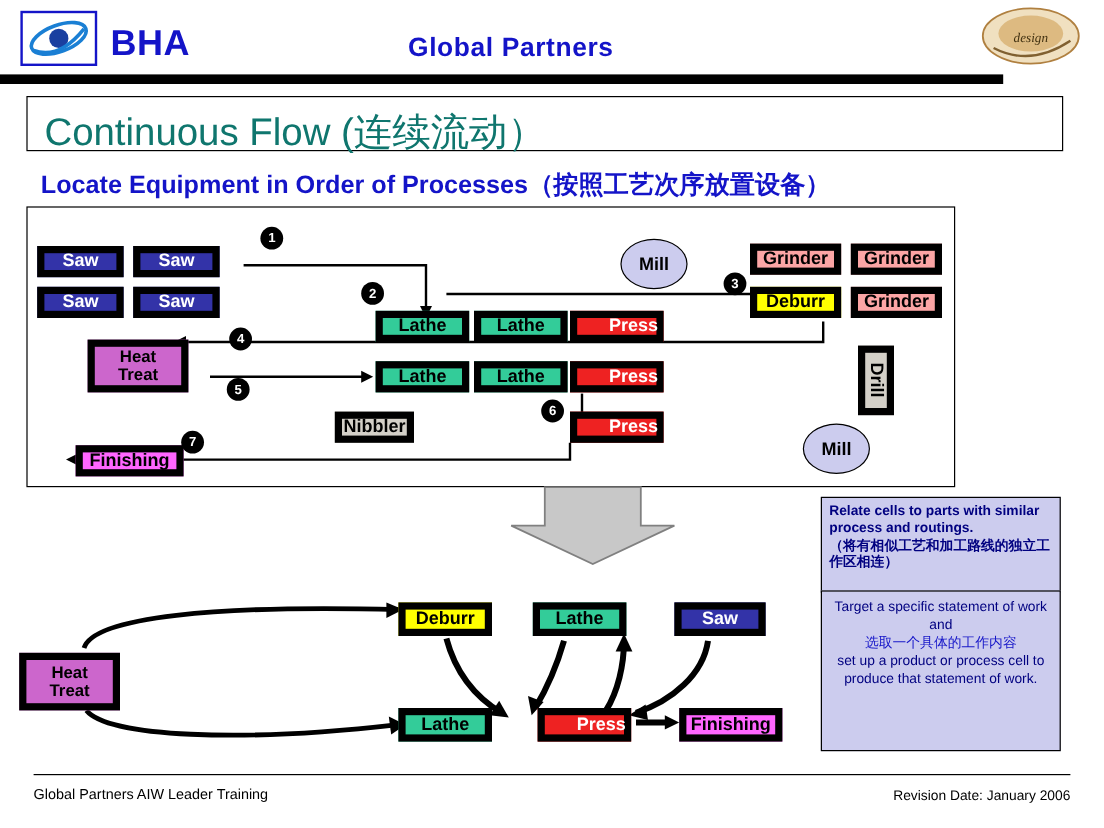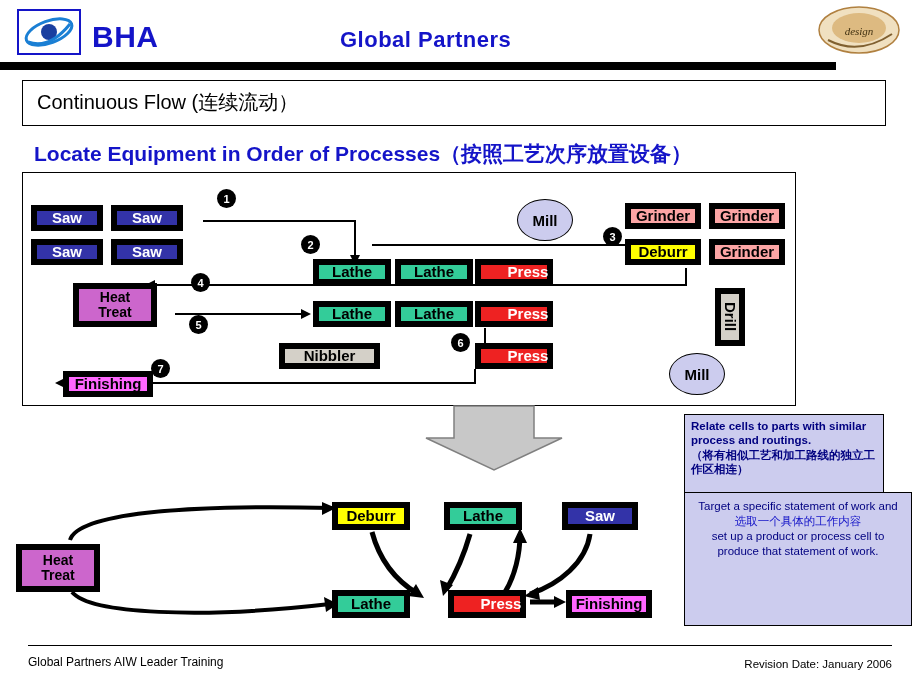--- a/index.html
+++ b/index.html
@@ -35,21 +35,21 @@
     position:absolute; left:0; top:62px; width:836px; height:8px;
     background:#000000;
   }
   
   #title-box {
     position:absolute; left:22px; top:80px; width:862px; height:44px;
     border:1px solid #000000; background:#ffffff;
   }
   #title-text {
     position:absolute; left:14px; top:8px;
-    font-size:20px; color:#000000;
+    font-size:32px; color:#0f766e;
   }
   
   #subtitle {
     position:absolute; left:34px; top:140px;
     font-size:21px; font-weight:bold; color:#1414c8;
   }
   
   #frame {
     position:absolute; left:22px; top:172px; width:772px; height:232px;
     border:1px solid #000000; background:#ffffff;
@@ -86,21 +86,21 @@
   
   #big-arrow { position:absolute; left:424px; top:404px; }
   
   #relate-box {
     position:absolute; left:684px; top:414px; width:200px; height:80px;
     border:1px solid #000000; background:#ccccee;
     font-size:11.5px; font-weight:bold; color:#000080;
     padding:4px 6px; box-sizing:border-box; line-height:1.25;
   }
   #target-box {
-    position:absolute; left:684px; top:492px; width:228px; height:134px;
+    position:absolute; left:684px; top:492px; width:200px; height:134px;
     border:1px solid #000000; background:#ccccee;
     font-size:11.5px; color:#000080; text-align:center;
     padding:6px 8px; box-sizing:border-box; line-height:1.3;
   }
   #target-box .zh { color:#1414c8; }
   
   #bottom { position:absolute; left:0; top:404px; width:680px; height:246px; }
   
   #footer-rule {
     position:absolute; left:28px; top:645px; width:864px; height:1px;
@@ -190,21 +190,21 @@
   <div class="node grinder" style="left:602px; top:30px; width:76px; height:26px;">Grinder</div>
   <div class="node grinder" style="left:686px; top:30px; width:76px; height:26px;">Grinder</div>
   <div class="node grinder" style="left:686px; top:66px; width:76px; height:26px;">Grinder</div>
 
   <div class="node deburr" style="left:602px; top:66px; width:76px; height:26px;">Deburr</div>
 
   <div class="node drill" style="left:692px; top:115px; width:30px; height:58px;">
     <span class="vert-label">Drill</span>
   </div>
 
-  <div class="node nibbler" style="left:256px; top:170px; width:101px; height:26px;">Nibbler</div>
+  <div class="node nibbler" style="left:256px; top:170px; width:66px; height:26px;">Nibbler</div>
 
   <div class="node heat" style="left:50px; top:110px; width:84px; height:44px; flex-direction:column;">
     <span>Heat</span>
     <span>Treat</span>
   </div>
 
   <div class="node finishing" style="left:40px; top:198px; width:90px; height:26px;">Finishing</div>
 
   <div class="badge" style="left:194px; top:16px;">1</div>
   <div class="badge" style="left:278px; top:62px;">2</div>

